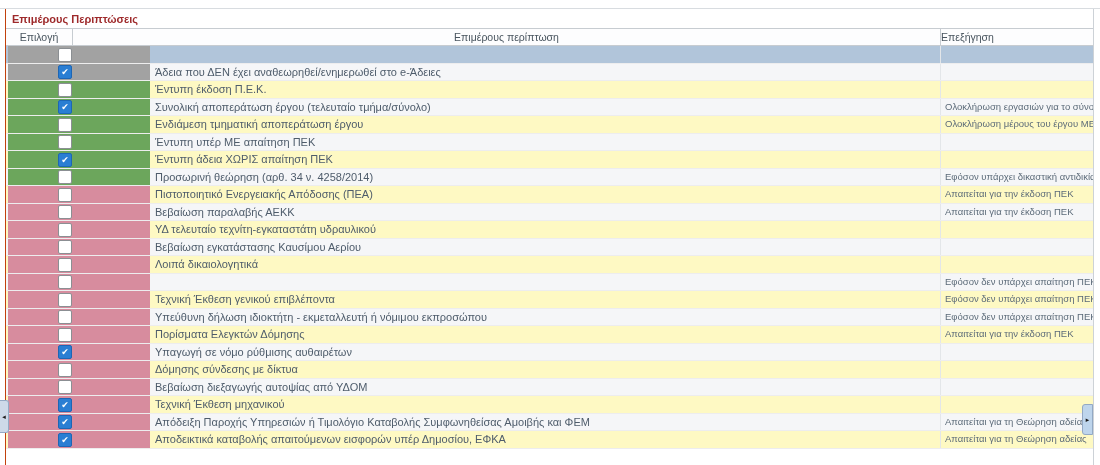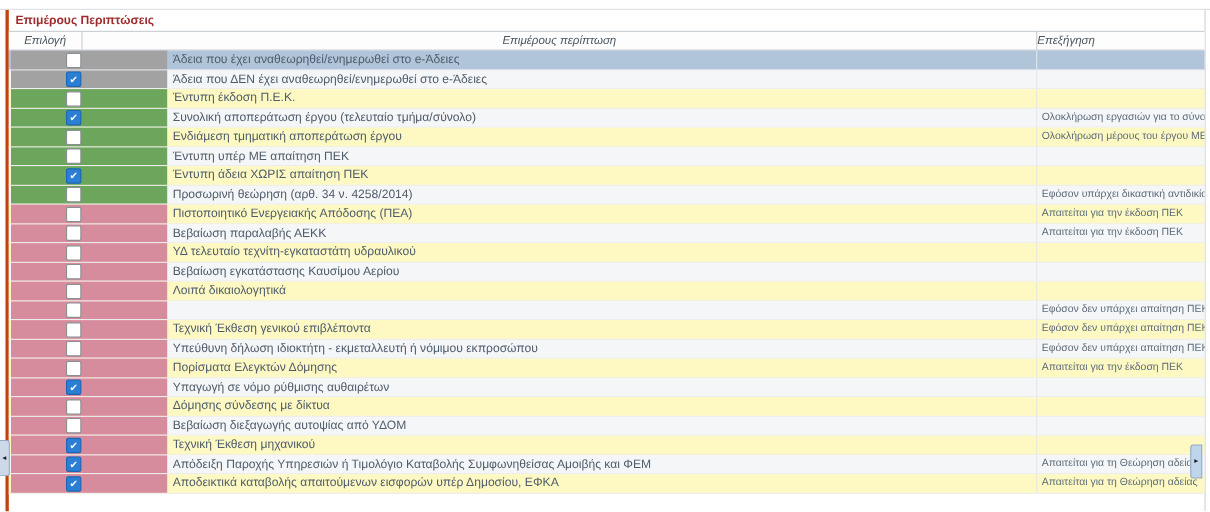--- a/index.html
+++ b/index.html
@@ -9,34 +9,34 @@
     font-family:"Liberation Sans","DejaVu Sans",sans-serif;
     -webkit-font-smoothing:antialiased;
   }
   .top-strip{
     position:absolute;left:0;top:0;width:1100px;height:8px;
     background:#ffffff;border-bottom:1px solid #d8dce0;
   }
   .panel{
     position:absolute;left:5px;top:9px;width:1087px;height:456px;
     background:#ffffff;
-    border-left:3px solid #c2410c;border-right:1px solid #cdd2d7;
+    border-left:1px solid #c2410c;border-right:1px solid #cdd2d7;
     box-sizing:content-box;
   }
   .panel-title{
     height:18px;line-height:18px;padding:1px 0 0 6px;
     font-size:11px;font-weight:bold;color:#9e2a2b;
     white-space:nowrap;
   }
   .grid{position:relative;width:100%;}
   .grid-header{
     display:flex;height:16px;line-height:16px;
     background:#fdfdfe;
     border-top:1px solid #c7ccd1;border-bottom:1px solid #c7ccd1;
-    font-size:10.5px;color:#49555f;font-style:italic;
+    font-size:10.5px;color:#49555f;
   }
   .col-select-h{width:66px;text-align:center;border-right:1px solid #c7ccd1;}
   .col-case-h{flex:1;text-align:center;}
   .col-expl-h{width:152px;text-align:left;border-left:1px solid #c7ccd1;}
   .row{
     position:relative;height:16.5px;border-bottom:1px solid #ededee;
     background:#fef9c3;
   }
   .row.zebra{background:#f5f6f8;}
   .row.selected{background:#b1c5da;}
@@ -86,21 +86,20 @@
     <div class="grid-header">
       <div class="col-select-h">Επιλογή</div>
       <div class="col-case-h">Επιμέρους περίπτωση</div>
       <div class="col-expl-h">Επεξήγηση</div>
     </div>
     <div id="rows">
         <div class="row selected">
           <div class="sel-block" style="background: rgb(162, 162, 162);">
             <div class="cb"></div>
           </div>
-          <div class="row-label">Άδεια που έχει αναθεωρηθεί/ενημερωθεί στο e-Άδειες</div>
           <div class="row-expl"></div>
         </div>
         <div class="row zebra">
           <div class="sel-block" style="background: rgb(162, 162, 162);">
             <div class="cb checked">✔</div>
           </div>
           <div class="row-label">Άδεια που ΔΕΝ έχει αναθεωρηθεί/ενημερωθεί στο e-Άδειες</div>
           <div class="row-expl"></div>
         </div>
         <div class="row">

